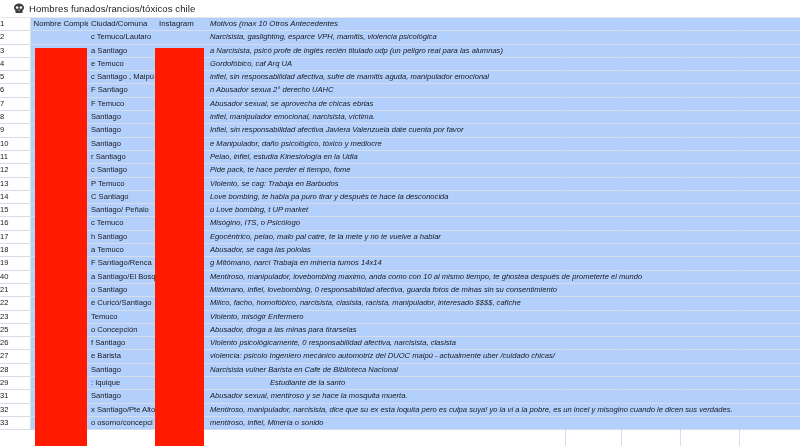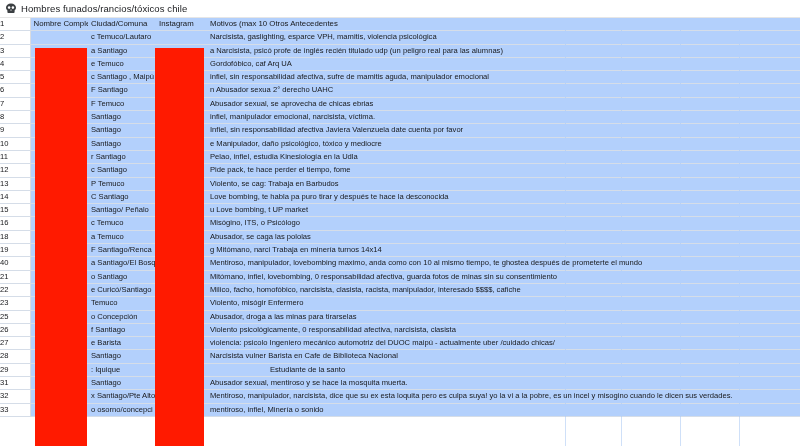--- a/index.html
+++ b/index.html
@@ -11,21 +11,21 @@
     font-family: "Liberation Sans", sans-serif;
     overflow: hidden;
   }
   #app { position: relative; width: 800px; height: 446px; background: #ffffff; }
 
   
   .titlebar {
     position: absolute; left: 0; top: 0; width: 800px; height: 18px;
     background: #ffffff;
     display: flex; align-items: center;
-    padding-left: 4px;
+    padding-left: 12px;
     border-bottom: 1px solid #e6e6e6;
   }
   .title-icon {
     width: 13px; height: 12px; margin-right: 4px;
     display: inline-flex; align-items: center; justify-content: center;
     flex: 0 0 auto;
   }
   .title-icon svg { display: block; }
   .title-text {
     font-size: 9.5px; color: #202124; letter-spacing: 0.1px;
@@ -83,21 +83,21 @@
   .redact {
     position: absolute;
     background: #ff1a00;
     z-index: 40;
   }
   #redact-name { left: 35px; top: 30px; width: 52px; height: 416px; }
   #redact-insta { left: 155px; top: 30px; width: 49px; height: 416px; }
 
   
   .ovf { position: relative; }
-  .ovf span { position: absolute; left: 3px; top: 0; white-space: nowrap; }
+  .ovf span { position: absolute; left: 3px; top: 0; white-space: nowrap; font-style: italic; }
 </style>
 </head>
 <body>
 
 <div id="app">
 
   <div class="titlebar">
     <span class="title-icon">
       <svg width="12" height="11" viewBox="0 0 12 11" aria-hidden="true">
         <path d="M6 0.4C3.1 0.4 1 2.2 1 4.6c0 1.3 0.6 2.2 1.4 2.8v1.5c0 0.6 0.5 1 1.1 1h5c0.6 0 1.1-0.4 1.1-1V7.4C10.4 6.8 11 5.9 11 4.6 11 2.2 8.9 0.4 6 0.4z" fill="#3c4043"></path>
@@ -299,20 +299,31 @@
             <td class="cellsel"></td>
             <td class="cellsel">
               <span class="clip">c Temuco</span>
             </td>
             <td class="cellsel"></td>
             <td class="cellsel ovf">
               <span>Misógino, ITS, o Psicólogo</span>
             </td>
           </tr>
           <tr>
+            <td class="rownum">17</td>
+            <td class="cellsel"></td>
+            <td class="cellsel">
+              <span class="clip">h Santiago</span>
+            </td>
+            <td class="cellsel"></td>
+            <td class="cellsel ovf">
+              <span>Egocéntrico, pelao, malo pal catre, te la mete y no te vuelve a hablar</span>
+            </td>
+          </tr>
+          <tr>
             <td class="rownum">18</td>
             <td class="cellsel"></td>
             <td class="cellsel">
               <span class="clip">a Temuco</span>
             </td>
             <td class="cellsel"></td>
             <td class="cellsel ovf">
               <span>Abusador, se caga las pololas</span>
             </td>
           </tr>

